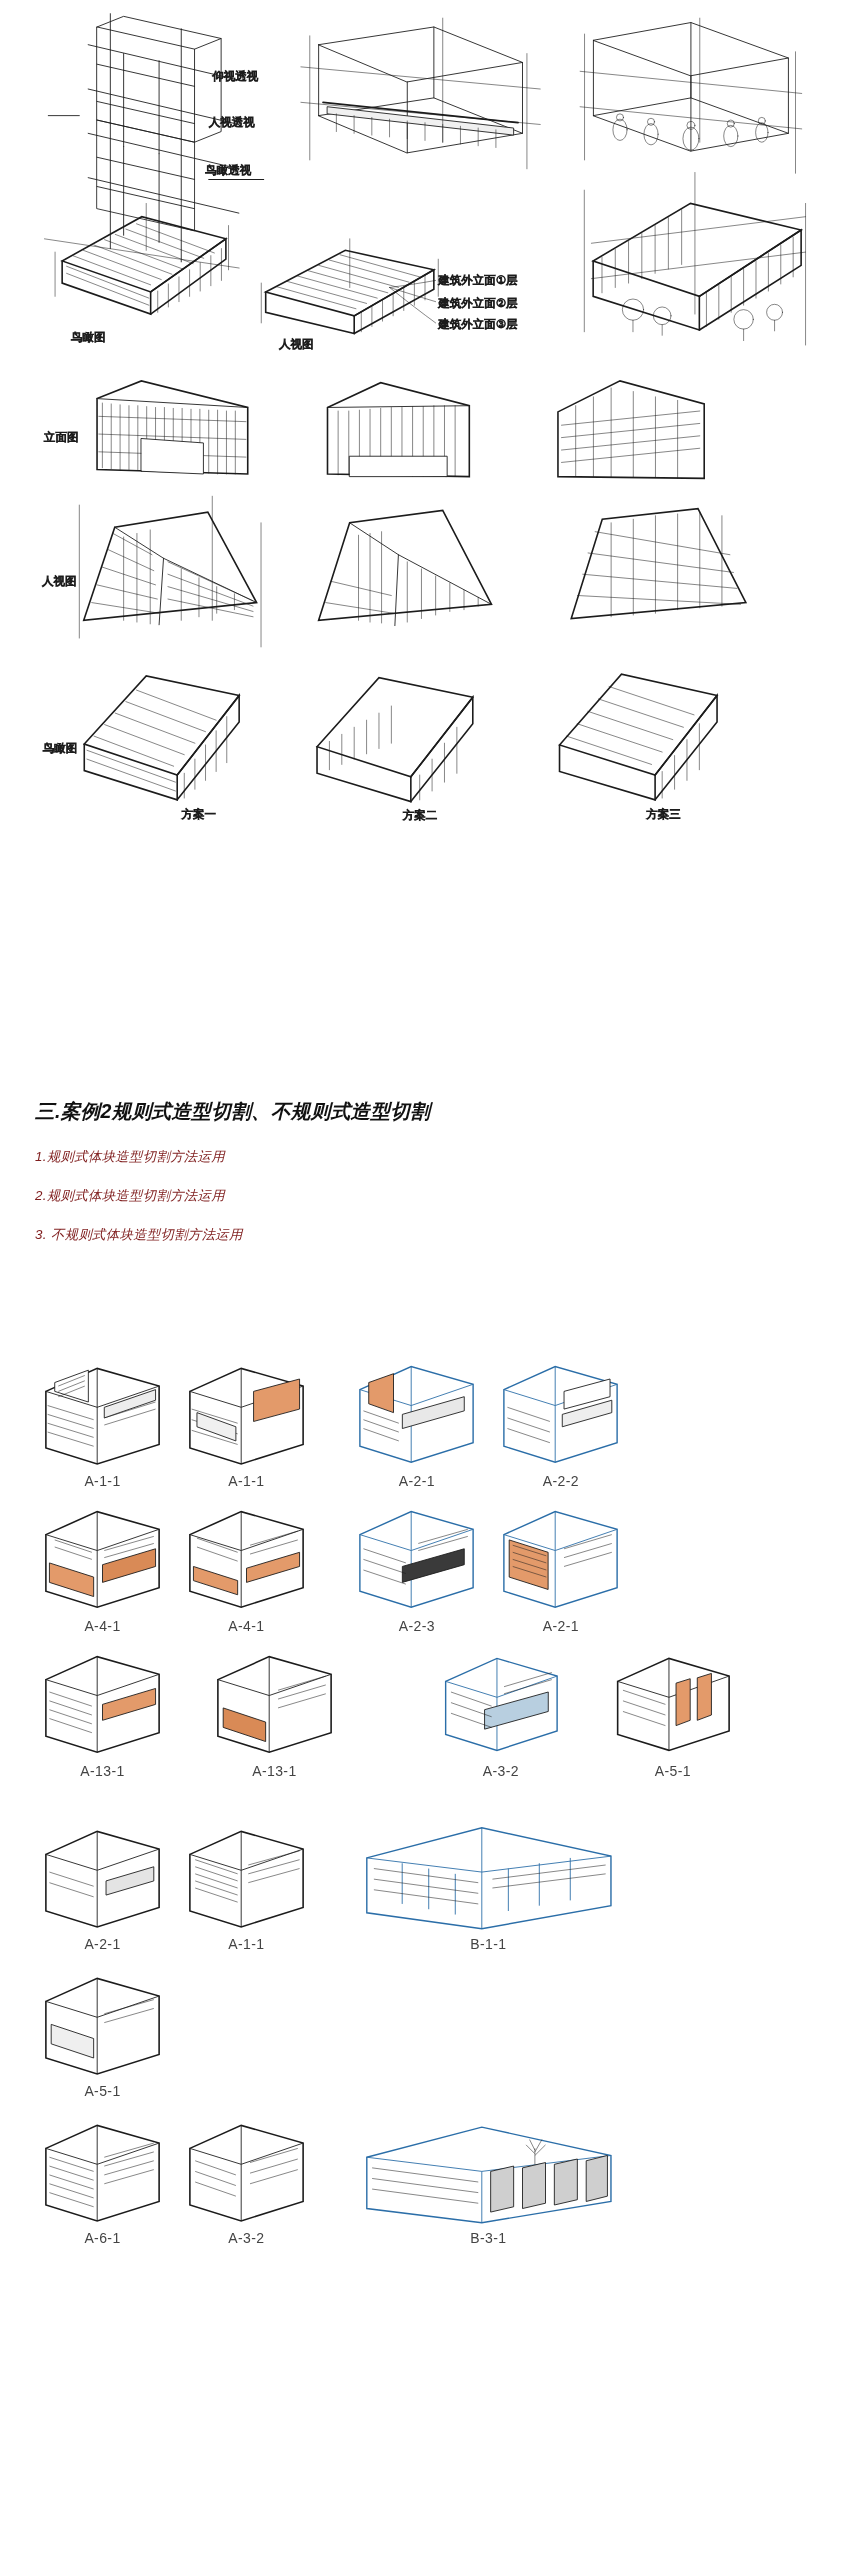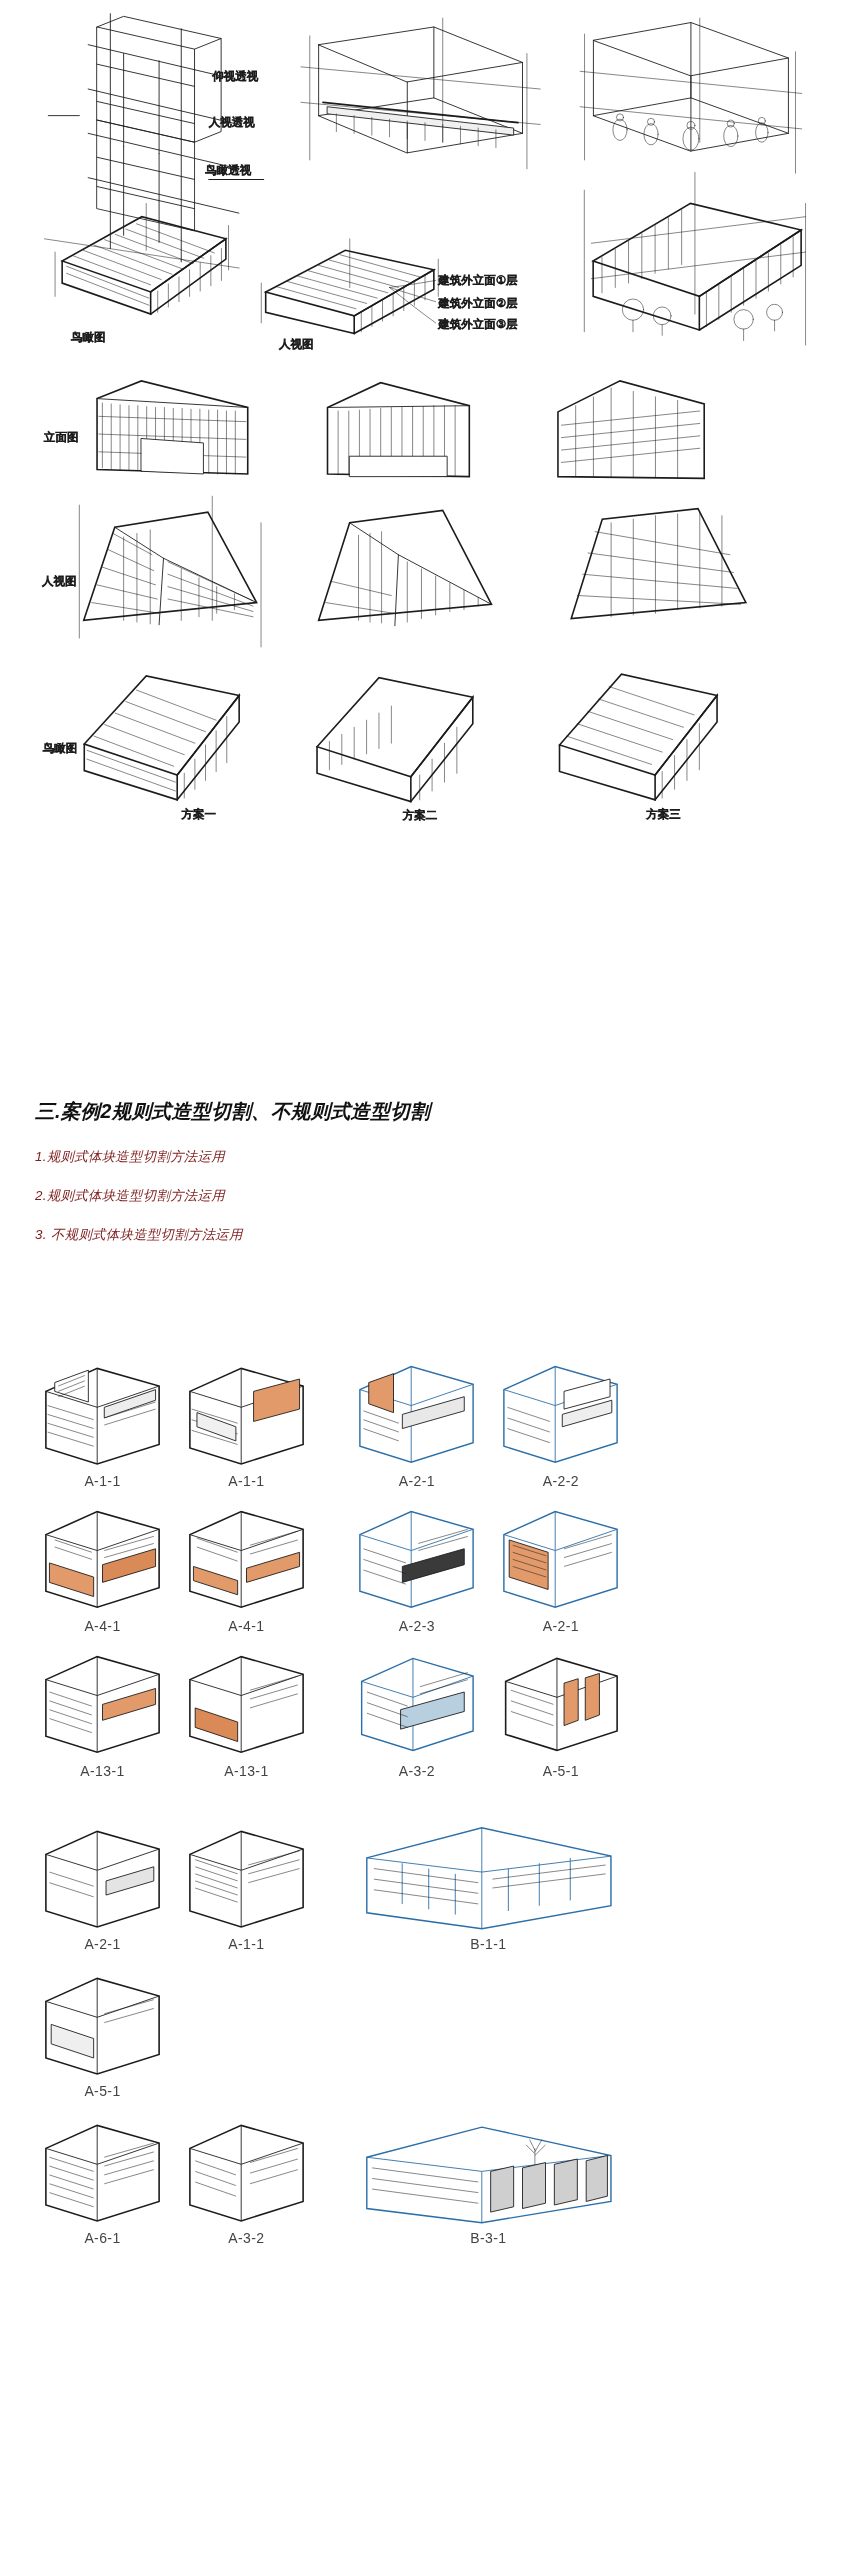--- a/index.html
+++ b/index.html
@@ -464,21 +464,21 @@
             <g class="hair">
               <path d="M22 50 L60 62 M22 58 L60 70 M22 66 L60 78 M22 74 L60 86"></path>
               <path d="M80 54 L134 38 M80 64 L134 48 M80 74 L134 58"></path>
             </g>
           </g>
         </svg>
         <div class="sk-label">A-2-1</div>
       </div>
     </div>
 
-    <div class="cut-row" style="margin-top:12.4px;">
+    <div class="cut-row" style="margin-top:12.4px;gap:28px;">
       <div class="cut-cell">
         <svg width="135" height="115" viewBox="0 0 152 130">
           <g class="ink thin">
             <path d="M12 38 L70 12 L140 32 L140 98 L70 120 L12 102 Z" class="thick"></path>
             <path d="M70 12 L70 56 M12 38 L70 56 L140 32 M70 56 L70 120"></path>
             <path d="M76 66 L136 48 L136 66 L76 84 Z" class="fill-orange"></path>
             <g class="hair">
               <path d="M16 52 L64 68 M16 62 L64 78 M16 72 L64 88 M16 82 L64 98"></path>
             </g>
           </g>

